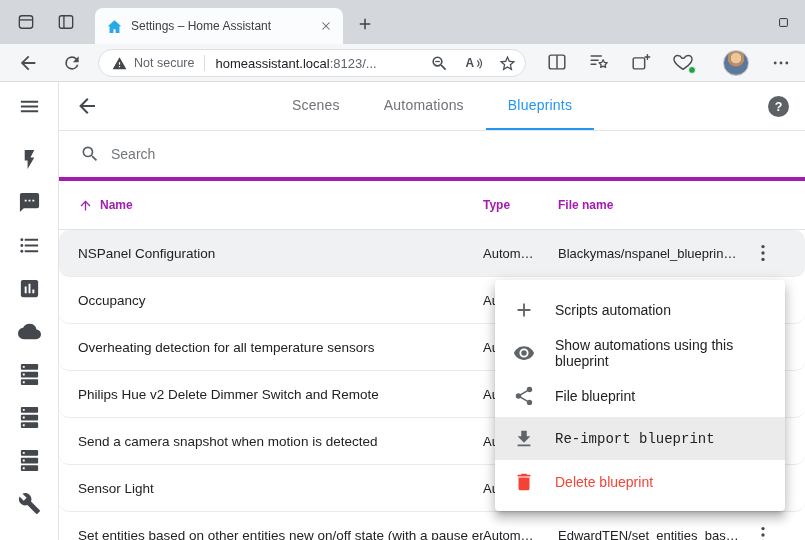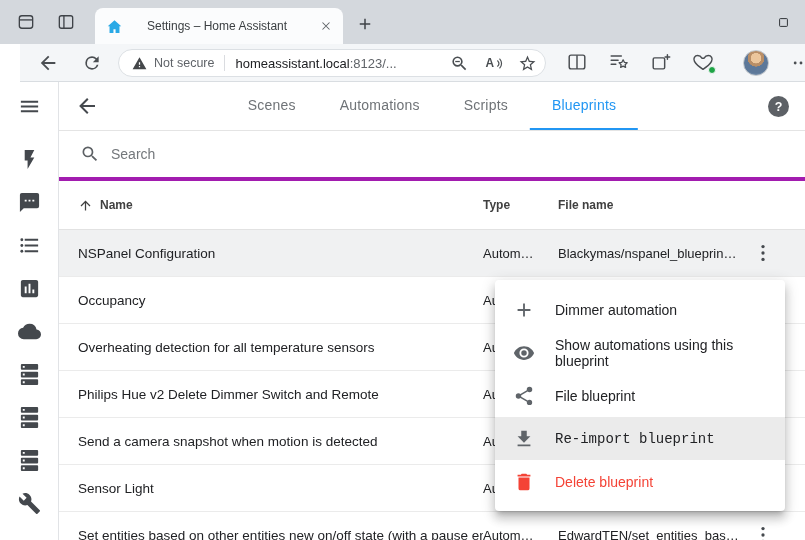--- a/index.html
+++ b/index.html
@@ -5,28 +5,28 @@
   * { margin:0; padding:0; box-sizing:border-box; }
   html,body { width:805px; height:540px; }
   body { font-family:"Liberation Sans","DejaVu Sans",sans-serif; background:#fff; overflow:hidden; }
   .stage { position:relative; width:805px; height:540px; overflow:hidden; background:#fff; }
   svg { display:block; }
 
   
   .titlebar { position:absolute; top:0; left:0; right:0; height:44px; background:#d4d8dd; }
   .tb-btn { position:absolute; top:8px; width:28px; height:28px; display:flex; align-items:center; justify-content:center; color:#3f4348; border-radius:4px; }
   .tb-ws { left:12px; } .tb-ta { left:52px; }
-  .btab { position:absolute; left:95px; top:8px; width:248px; height:36px; background:#fbfcfd; border-radius:8px 8px 0 0; display:flex; align-items:center; gap:24px; padding:0 8px 0 11px; }
+  .btab { position:absolute; left:95px; top:8px; width:248px; height:36px; background:#fbfcfd; border-radius:8px 8px 0 0; display:flex; align-items:center; gap:8px; padding:0 8px 0 11px; }
   .btab-title { flex:1; font-size:12px; color:#3c4043; white-space:nowrap; overflow:hidden; text-overflow:ellipsis; }
   .btab-close { width:18px; height:18px; display:flex; align-items:center; justify-content:center; color:#5f6368; border-radius:4px; }
   .newtab { position:absolute; left:352px; top:11px; width:26px; height:26px; display:flex; align-items:center; justify-content:center; color:#3f4348; }
   .win-max { position:absolute; left:769px; top:9px; width:28px; height:26px; display:flex; align-items:center; justify-content:center; color:#2f3337; }
 
   
-  .toolbar { position:absolute; top:44px; left:0; right:0; height:38px; background:#f4f6f8; border-bottom:1px solid #d9dde1;margin-left:20px; }
+  .toolbar { position:absolute; top:44px; left:0; right:0; height:38px; background:#f4f6f8; border-bottom:1px solid #d9dde1; }
   .nav-btn { position:absolute; top:7px; width:24px; height:24px; display:flex; align-items:center; justify-content:center; color:#4a4e52; }
   .nav-back { left:16px; } .nav-refresh { left:60px; }
   .omnibox { position:absolute; left:98px; top:5px; width:428px; height:28px; background:#fff; border:1px solid #dce0e4; border-radius:14px; display:flex; align-items:center; padding:0 8px 0 13px; font-size:13px; }
   .omni-warn { color:#44474a; margin-right:7px; }
   .omni-sec { font-size:12.5px; color:#5f6368; white-space:nowrap; }
   .omni-div { width:1px; height:16px; background:#dadce0; margin:0 10px; }
   .omni-host { color:#202124; white-space:nowrap; }
   .omni-rest { color:#5f6368; white-space:nowrap; }
   .omni-actions { margin-left:auto; display:flex; align-items:center; gap:15px; color:#4a4e52; }
   .right-icons { position:absolute; left:546px; top:7px; display:flex; align-items:center; gap:20px; color:#4a4e52; }
@@ -48,24 +48,24 @@
   .ha-tab { padding:0 22px; display:flex; align-items:center; font-size:14px; font-weight:500; color:#6f7377; border-bottom:2px solid transparent; letter-spacing:.2px; }
   .ha-tab.active { color:var(--accent,#2196f3); border-bottom-color:var(--accent,#2196f3); }
   .ha-help { position:absolute; right:16px; top:14px; width:21px; height:21px; border-radius:50%; background:#5d6166; color:#fff; font-size:12.5px; font-weight:bold; display:flex; align-items:center; justify-content:center; }
 
   
   .search-row { position:absolute; top:131px; left:59px; right:0; height:50px; background:#fff; border-bottom:4px solid #a21caf; display:flex; align-items:center; gap:11px; padding-left:21px; color:#5c6064; }
   .search-input { border:none; outline:none; background:transparent; font-size:14px; color:#212121; width:320px; font-family:inherit; }
   .search-input::placeholder { color:#73777b; }
 
   
-  .thead { position:absolute; top:181px; left:59px; right:0; height:49px; background:#fff; display:grid; grid-template-columns:405px 75px 186px 1fr; align-items:center; padding-left:19px; border-bottom:1px solid #e2e2e2; font-size:12px; font-weight:bold; color:#404040; }
+  .thead { position:absolute; top:181px; left:59px; right:0; height:49px; background:#fff; display:grid; grid-template-columns:405px 75px 186px 1fr; align-items:center; padding-left:19px; border-bottom:1px solid #e2e2e2; font-size:12px; font-weight:bold; color:#a21caf; }
   .th-name { display:flex; align-items:center; gap:7px; }
   .rows { position:absolute; top:230px; left:59px; right:0; bottom:0; background:#fff; }
-  .trow { height:47px; display:grid; grid-template-columns:405px 75px 186px 1fr; align-items:center; padding-left:19px; border-bottom:1px solid #ebebeb; font-size:13.5px; color:#212225; background:#fff; }
+  .trow { height:47px; display:grid; grid-template-columns:405px 75px 186px 1fr; align-items:center; padding-left:19px; border-bottom:1px solid #ebebeb; font-size:13.5px; color:#212225; background:#fff;border-radius:10px; }
   .trow.highlight { background:#f0f1f2; }
   .cell { white-space:nowrap; overflow:hidden; }
   .cell.type,.cell.file { font-size:13px; }
   .cell.actions { display:flex; justify-content:flex-end; padding-right:31px; color:#45494e; overflow:visible; }
 
   
   .menu { position:absolute; left:495px; top:280px; width:290px; background:#fff; border-radius:4px; padding:8px 0; z-index:5;
           box-shadow:0 5px 5px -3px rgba(0,0,0,.2), 0 8px 10px 1px rgba(0,0,0,.14), 0 3px 14px 2px rgba(0,0,0,.12); }
   .mi { height:43px; display:flex; align-items:center; gap:20px; padding:0 18px; font-size:14px; color:#212225; }
   .mi .mi-icon { color:#5f6469; display:flex; }
@@ -258,21 +258,20 @@
 
   <div class="ha-header">
     <span class="ha-back">
       <svg viewBox="0 0 24 24" width="24" height="24">
           <path d="M20 11v2H8l5.5 5.5-1.42 1.42L4.16 12l7.92-7.92L13.5 5.5 8 11h12z" fill="currentColor"></path>
         </svg>
     </span>
     <div class="ha-tabs">
       <span class="ha-tab">Scenes</span>
       <span class="ha-tab">Automations</span>
-      <span class="ha-tab">Scripts</span>
       <span class="ha-tab active">Blueprints</span>
     </div>
     <span class="ha-help">?</span>
   </div>
 
   <div class="search-row">
     <span>
       <svg viewBox="0 0 24 24" width="20" height="20">
           <path d="M9.5 3A6.5 6.5 0 0 1 16 9.5c0 1.61-.59 3.09-1.56 4.23l.27.27h.79l5 5-1.5 1.5-5-5v-.79l-.27-.27A6.52 6.52 0 0 1 9.5 16 6.5 6.5 0 0 1 3 9.5 6.5 6.5 0 0 1 9.5 3m0 2C7 5 5 7 5 9.5S7 14 9.5 14 14 12 14 9.5 12 5 9.5 5z" fill="currentColor"></path>
         </svg>
@@ -393,21 +392,21 @@
     </div>
   </div>
 
   <div class="menu">
     <div class="mi">
       <span class="mi-icon">
         <svg viewBox="0 0 24 24" width="22" height="22">
             <path d="M19 13h-6v6h-2v-6H5v-2h6V5h2v6h6v2z" fill="currentColor"></path>
           </svg>
       </span>
-      <span>Dimmer automation</span>
+      <span>Scripts automation</span>
     </div>
     <div class="mi">
       <span class="mi-icon">
         <svg viewBox="0 0 24 24" width="22" height="22">
             <path fill-rule="evenodd" d="M12 9a3 3 0 0 1 3 3 3 3 0 0 1-3 3 3 3 0 0 1-3-3 3 3 0 0 1 3-3m0-4.5c5 0 9.27 3.11 11 7.5-1.73 4.39-6 7.5-11 7.5S2.73 16.39 1 12c1.73-4.39 6-7.5 11-7.5M12 7a5 5 0 0 0-5 5 5 5 0 0 0 5 5 5 5 0 0 0 5-5 5 5 0 0 0-5-5z" fill="currentColor"></path>
           </svg>
       </span>
       <span>Show automations using this blueprint</span>
     </div>
     <div class="mi">

